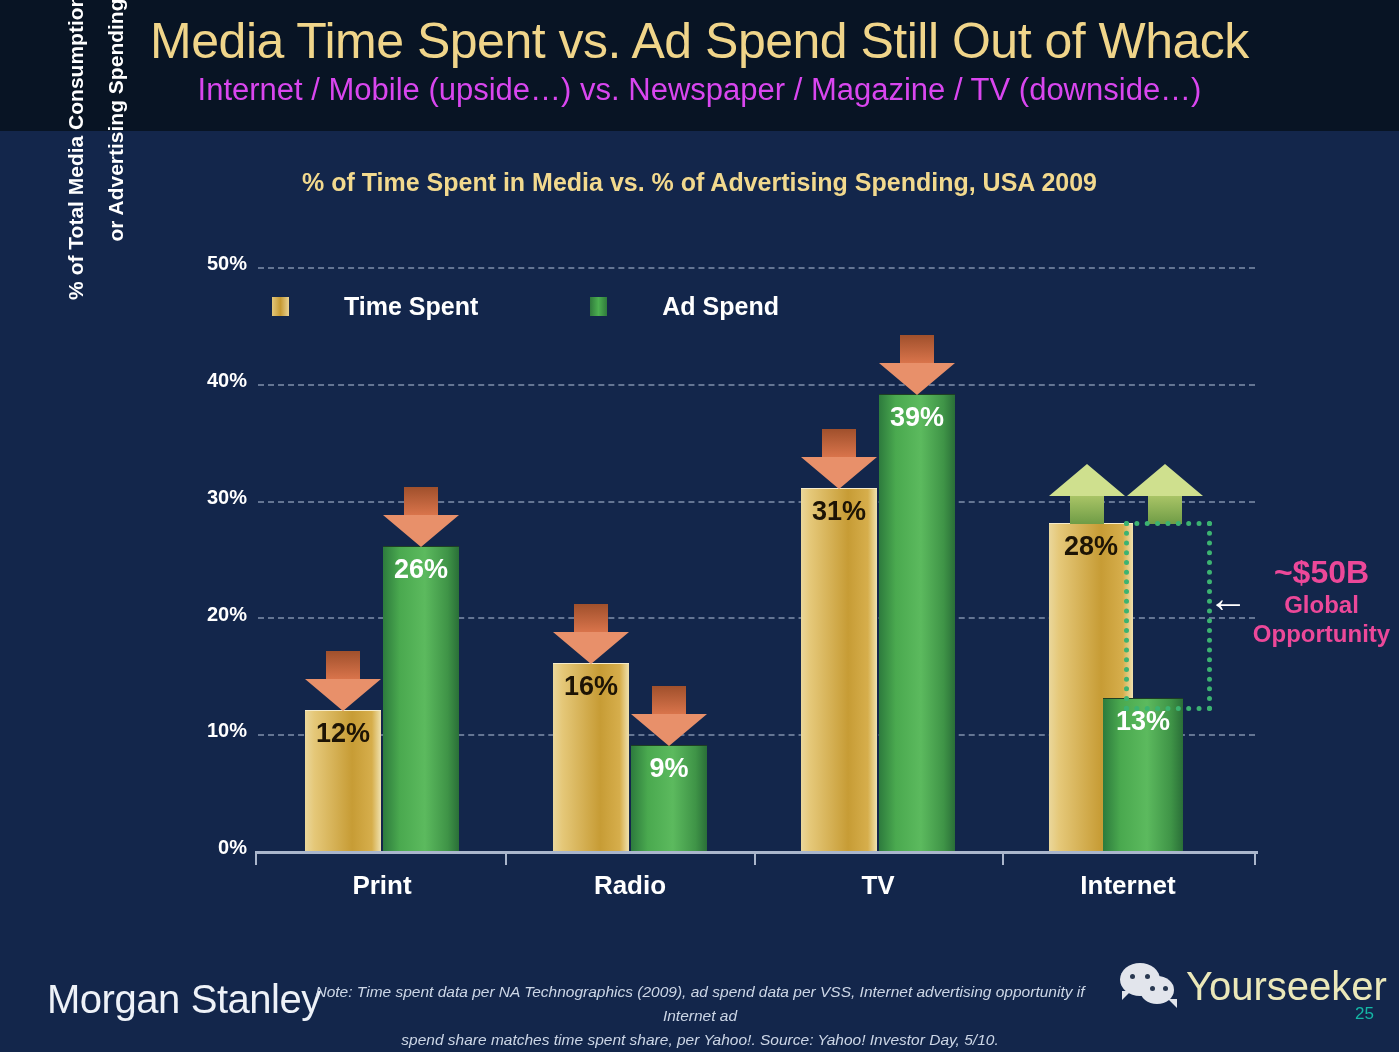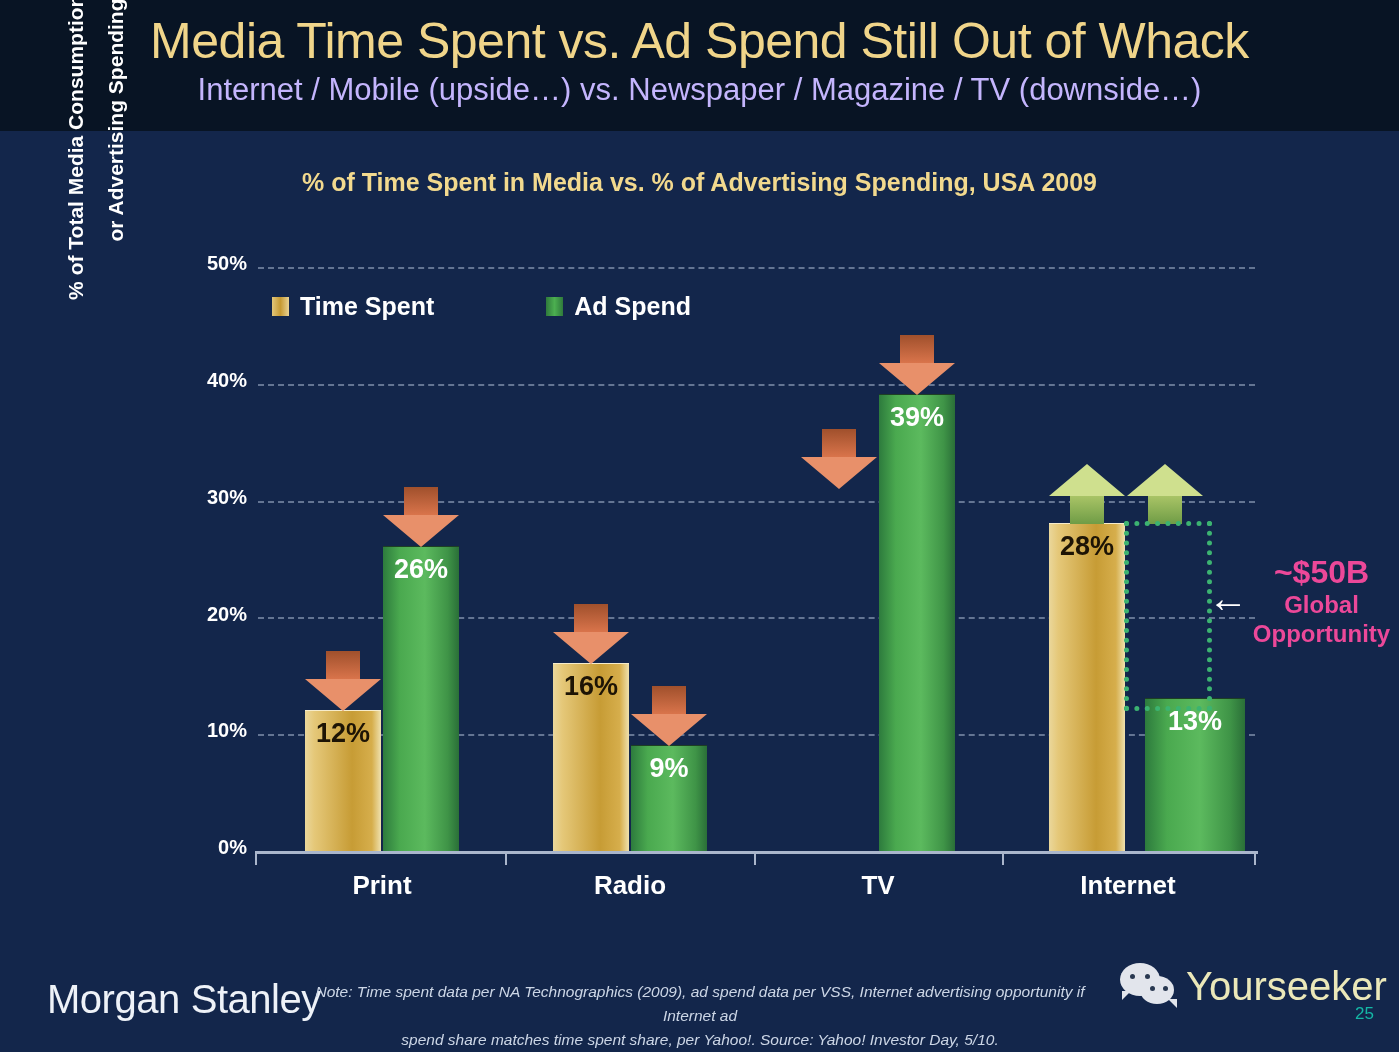--- a/index.html
+++ b/index.html
@@ -15,21 +15,21 @@
     background:#081424;
     overflow:hidden;
   }
   .header .title{
     position:absolute;left:0;top:12px;width:1399px;text-align:center;
     color:#f0d58a;font-size:50px;font-weight:400;letter-spacing:-.5px;
     white-space:nowrap;
   }
   .header .subtitle{
     position:absolute;left:0;top:72px;width:1399px;text-align:center;
-    color:#c4b5fd;font-size:31px;font-weight:400;white-space:nowrap;
+    color:#d946ef;font-size:31px;font-weight:400;white-space:nowrap;
   }
   
   .chart-title{
     position:absolute;left:0;top:168px;width:1399px;text-align:center;
     color:#f2d98e;font-size:25px;font-weight:bold;white-space:nowrap;
   }
   
   .plot{
     position:absolute;left:258px;top:267px;width:997px;height:584px;
   }
@@ -62,21 +62,21 @@
     transform:rotate(-90deg);transform-origin:left top;
     color:#ffffff;font-size:21px;font-weight:bold;text-align:center;
     white-space:nowrap;
   }
   
   .legend{position:absolute;left:272px;top:292px;display:flex;align-items:center;}
   .legend .item{display:flex;align-items:center;margin-right:112px;}
   .legend .sw{width:17px;height:19px;margin-right:11px;}
   .legend .sw.gold{background:linear-gradient(to right,#e3c679,#c69a33,#e8d294);}
   .legend .sw.green{background:linear-gradient(to right,#2f7a3c,#4caf50,#2f7a3c);}
-  .legend .txt{color:#fff;font-size:25px;font-weight:bold;white-space:nowrap;}
+  .legend .txt{color:#fff;font-size:25px;font-weight:bold;white-space:nowrap;margin-left:44px;}
   
   .bar{position:absolute;bottom:0;}
   .bar.gold{
     background:linear-gradient(to right,#ead79b 0%,#e5c879 12%,#c79c35 62%,#d6ae4c 88%,#efe1ae 100%);
     border-top:1px solid #f6eccb;
   }
   .bar.green{
     background:linear-gradient(to right,#2d7b3d 0%,#4aa94f 22%,#5cba5e 55%,#3f9447 85%,#2a6f38 100%);
     border-top:1px solid #1d3f24;
   }
@@ -211,36 +211,39 @@
   </div>
   <div class="arrow down" style="left:295px; width:76px; top:337px;">
     <span class="shaft"></span>
       <span class="head"></span>
   </div>
   <div class="arrow down" style="left:373px; width:76px; top:419px;">
     <span class="shaft"></span>
       <span class="head"></span>
   </div>
 
+  <div class="bar gold" style="left:543px; width:76px; height:362px;">
+    <span class="val">31%</span>
+  </div>
   <div class="bar green" style="left:621px; width:76px; height:456px;">
     <span class="val">39%</span>
   </div>
   <div class="arrow down" style="left:543px; width:76px; top:162px;">
     <span class="shaft"></span>
       <span class="head"></span>
   </div>
   <div class="arrow down" style="left:621px; width:76px; top:68px;">
     <span class="shaft"></span>
       <span class="head"></span>
   </div>
 
-  <div class="bar gold" style="left:791px; width:76px; height:327px;">
+  <div class="bar gold" style="left:791px; width:76px; height:327px;padding-left:8px;">
     <span class="val">28%</span>
   </div>
-  <div class="bar green" style="left:887px; width:100px; height:152px;">
+  <div class="bar green" style="left:845px; width:80px; height:152px;">
     <span class="val">13%</span>
   </div>
   <div class="arrow up" style="left:791px; width:76px; top:197px;">
     <span class="head"></span>
       <span class="shaft"></span>
   </div>
   <div class="arrow up" style="left:869px; width:76px; top:197px;">
     <span class="head"></span>
       <span class="shaft"></span>
   </div>

